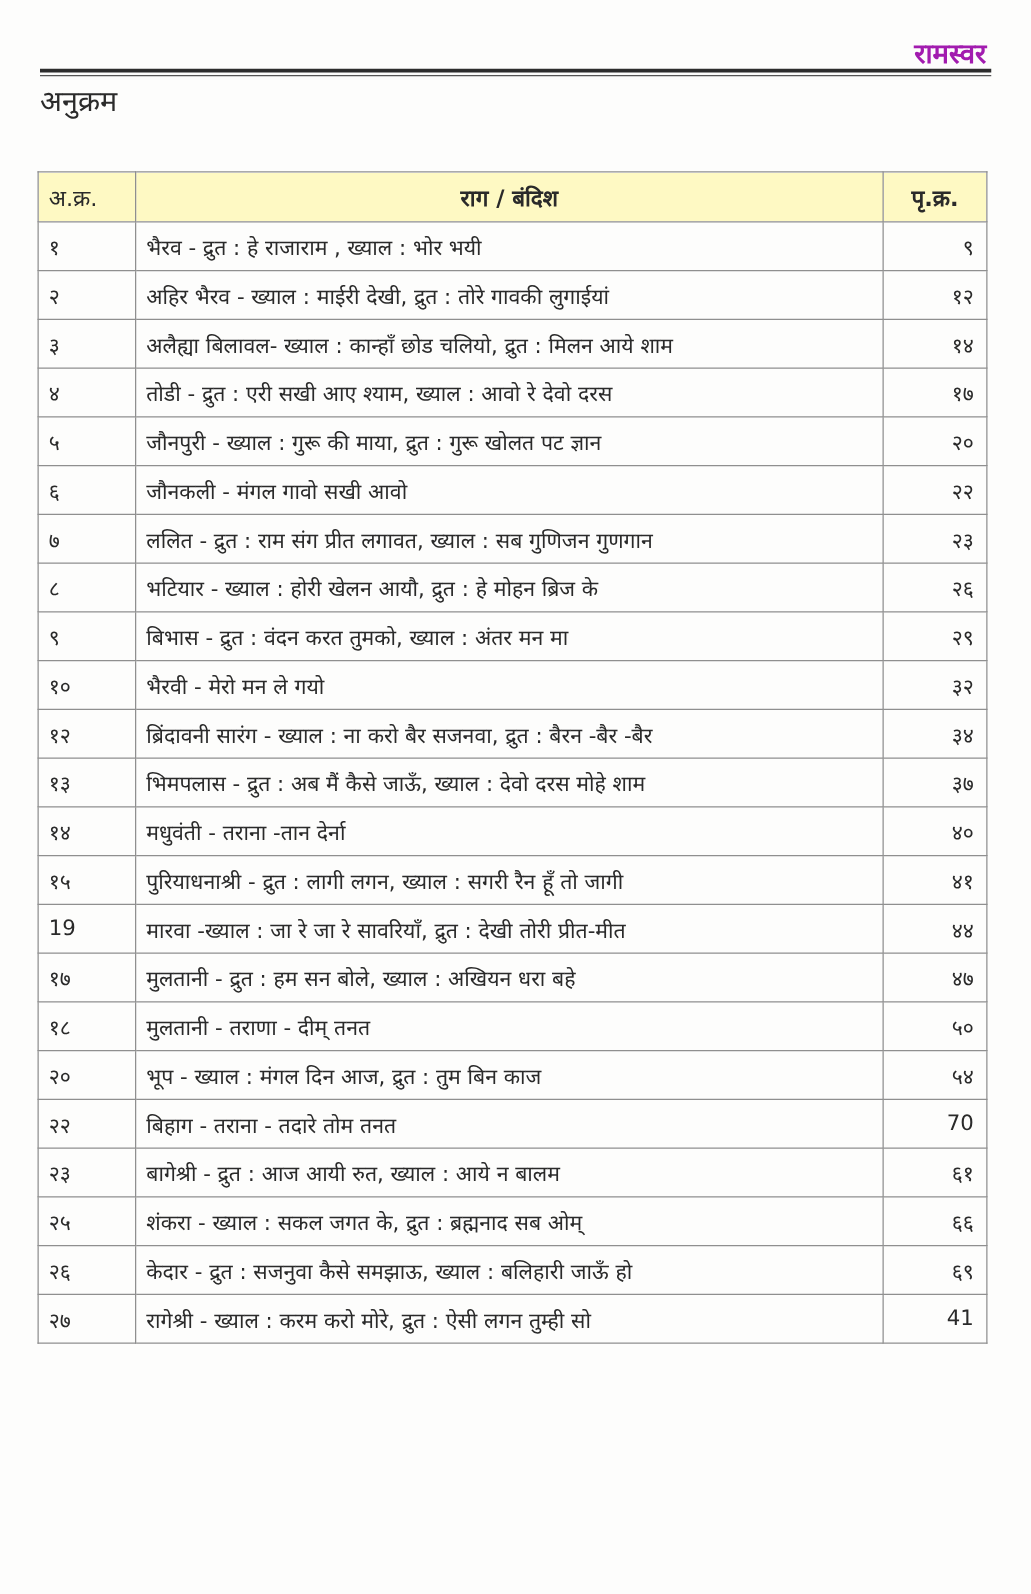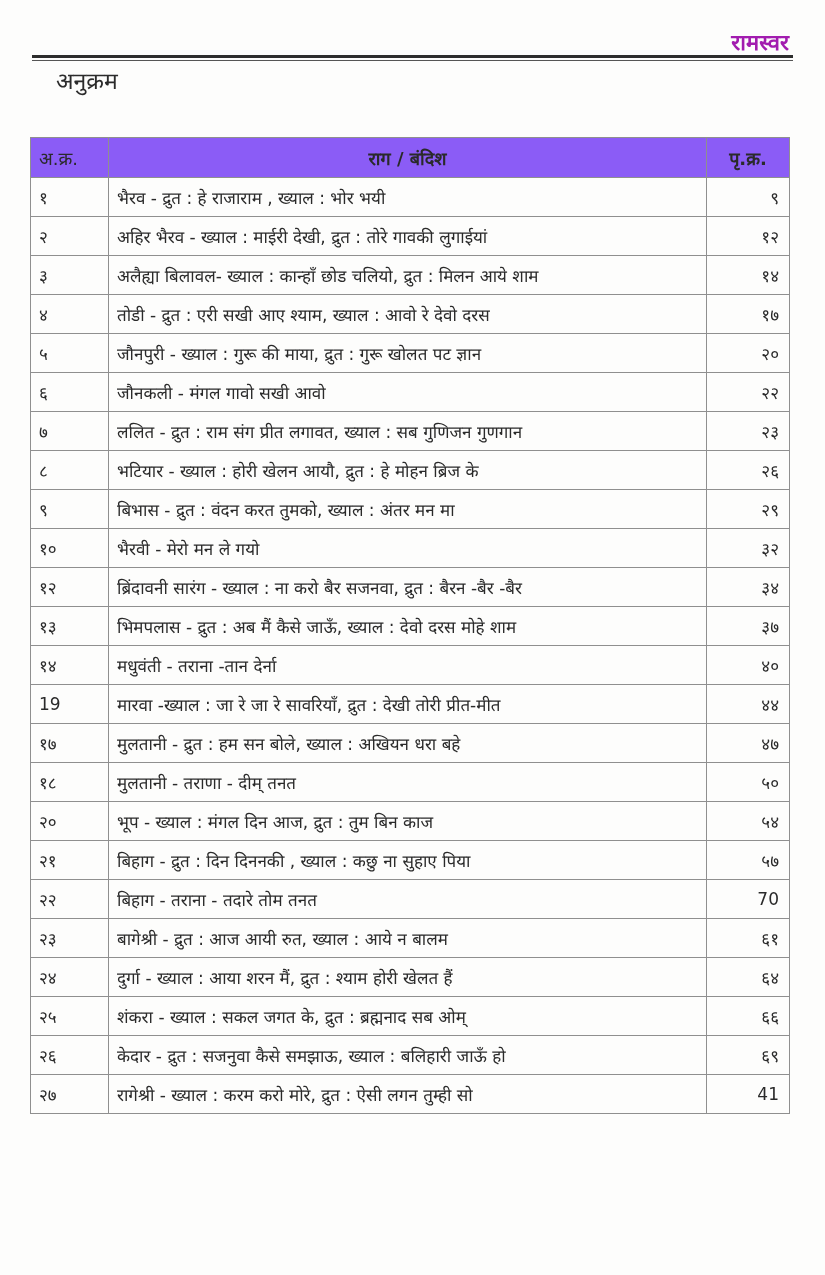--- a/index.html
+++ b/index.html
@@ -40,40 +40,39 @@
       top: 60px;
       height: 1px;
       background: #555555;
     }
     .section-title {
       position: absolute;
       left: 32px;
       top: 64px;
       font-size: 23px;
       color: #2b2b2b;
-      margin-left: 24px;
     }
     table.toc {
       position: absolute;
       left: 30px;
       top: 137px;
       width: 759px;
       border-collapse: collapse;
       table-layout: fixed;
     }
     table.toc th, table.toc td {
       border: 1.5px solid #8f8f8f;
       height: 38px;
       padding: 0 8px;
       font-size: 17px;
       white-space: nowrap;
       overflow: hidden;
     }
     table.toc th {
-      background: #8b5cf6;
+      background: #fef9c3;
       font-weight: bold;
       height: 39px;
       font-size: 18px;
     }
     table.toc th.col-no { text-align: left; font-weight: normal; }
     table.toc th.col-title { text-align: center; margin-left: 11px; }
     table.toc th.col-page { text-align: center; }
     table.toc td.col-no { text-align: left; }
     table.toc td.col-title { text-align: left; }
     table.toc td.col-page { text-align: right; padding-right: 10px; }
@@ -162,58 +161,53 @@
         <td class="col-no">१३</td>
         <td class="col-title">भिमपलास - द्रुत : अब मैं  कैसे जाऊँ, ख्याल : देवो दरस मोहे शाम</td>
         <td class="col-page">३७</td>
       </tr>
       <tr>
         <td class="col-no">१४</td>
         <td class="col-title">मधुवंती - तराना -तान देर्ना</td>
         <td class="col-page">४०</td>
       </tr>
       <tr>
+        <td class="col-no">१५</td>
+        <td class="col-title">पुरियाधनाश्री - द्रुत : लागी लगन, ख्याल : सगरी रैन हूँ तो जागी</td>
+        <td class="col-page">४१</td>
+      </tr>
+      <tr>
         <td class="col-no">19</td>
         <td class="col-title">मारवा -ख्याल : जा रे जा रे सावरियाँ, द्रुत : देखी तोरी प्रीत-मीत</td>
         <td class="col-page">४४</td>
       </tr>
       <tr>
         <td class="col-no">१७</td>
         <td class="col-title">मुलतानी - द्रुत : हम सन बोले, ख्याल : अखियन धरा बहे</td>
         <td class="col-page">४७</td>
       </tr>
       <tr>
         <td class="col-no">१८</td>
         <td class="col-title">मुलतानी - तराणा - दीम् तनत</td>
         <td class="col-page">५०</td>
       </tr>
       <tr>
         <td class="col-no">२०</td>
         <td class="col-title">भूप - ख्याल : मंगल दिन आज, द्रुत : तुम बिन काज</td>
         <td class="col-page">५४</td>
       </tr>
       <tr>
-        <td class="col-no">२१</td>
-        <td class="col-title">बिहाग - द्रुत : दिन दिननकी , ख्याल : कछु ना सुहाए पिया</td>
-        <td class="col-page">५७</td>
-      </tr>
-      <tr>
         <td class="col-no">२२</td>
         <td class="col-title">बिहाग - तराना - तदारे तोम तनत</td>
         <td class="col-page">70</td>
       </tr>
       <tr>
         <td class="col-no">२३</td>
         <td class="col-title">बागेश्री - द्रुत : आज आयी रुत, ख्याल : आये न बालम</td>
         <td class="col-page">६१</td>
-      </tr>
-      <tr>
-        <td class="col-no">२४</td>
-        <td class="col-title">दुर्गा - ख्याल : आया शरन मैं,  द्रुत  : श्याम होरी खेलत हैं</td>
-        <td class="col-page">६४</td>
       </tr>
       <tr>
         <td class="col-no">२५</td>
         <td class="col-title">शंकरा - ख्याल : सकल जगत के,  द्रुत : ब्रह्मनाद सब ओम्</td>
         <td class="col-page">६६</td>
       </tr>
       <tr>
         <td class="col-no">२६</td>
         <td class="col-title">केदार - द्रुत : सजनुवा कैसे समझाऊ, ख्याल : बलिहारी जाऊँ हो</td>
         <td class="col-page">६९</td>

